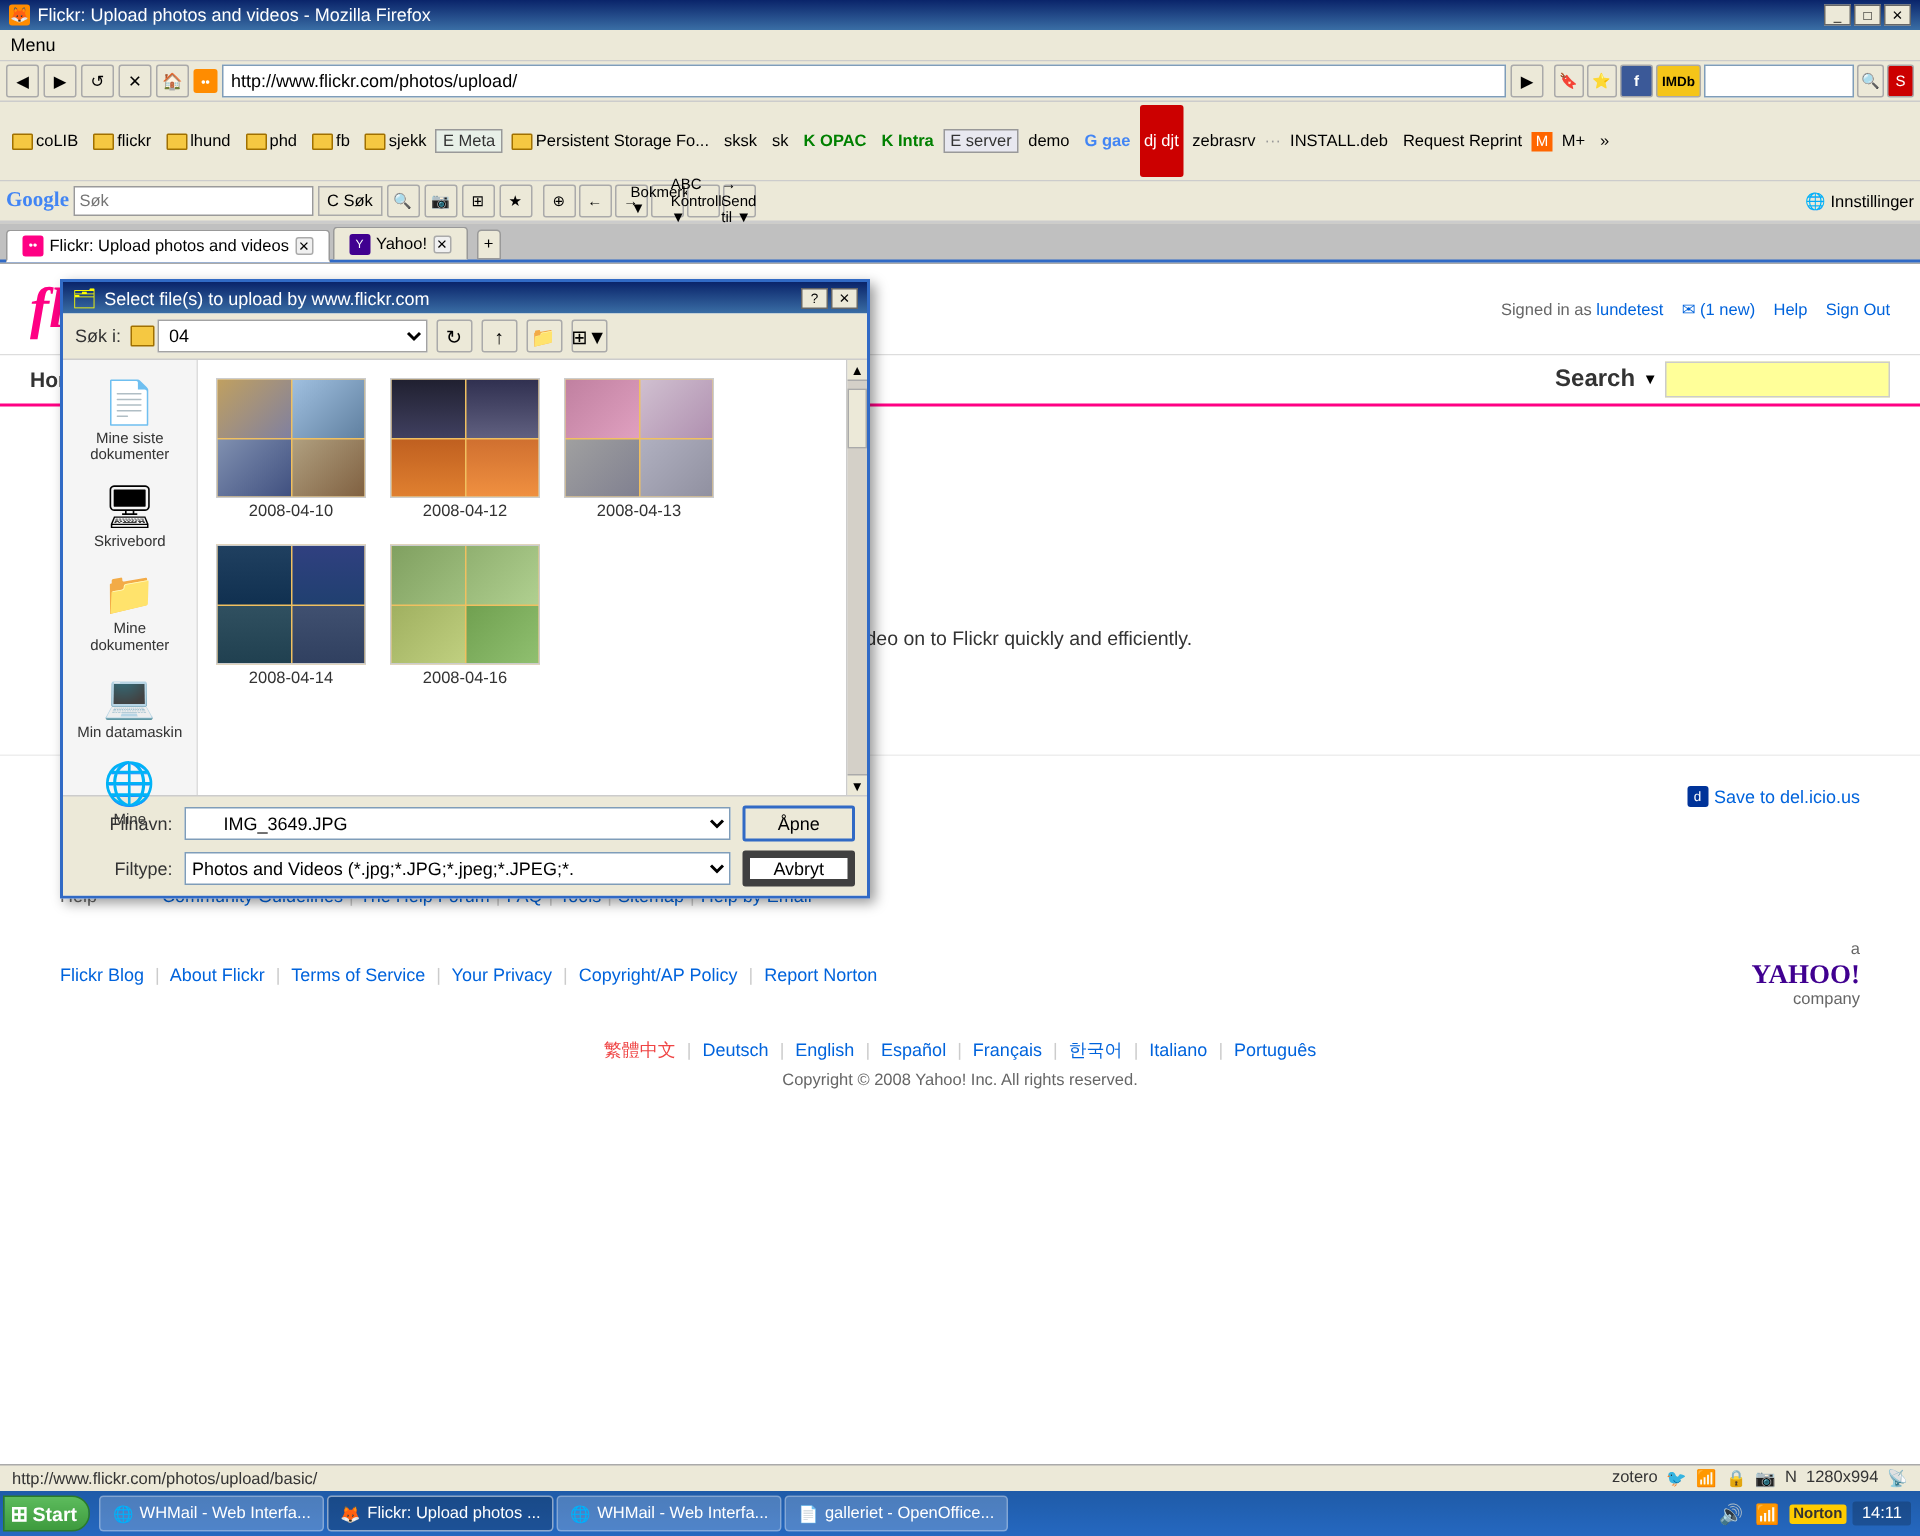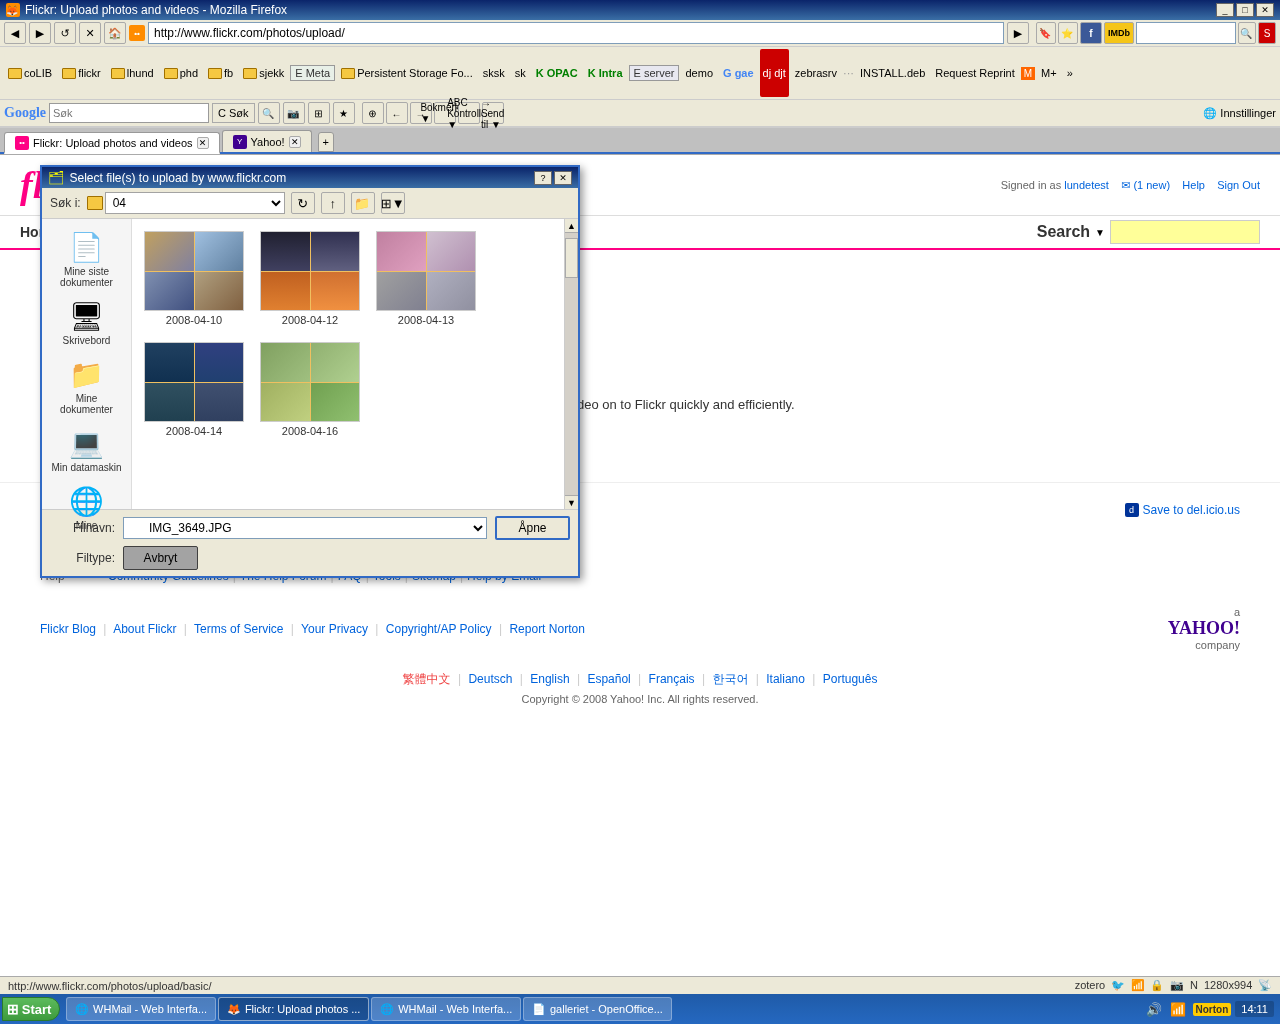--- a/index.html
+++ b/index.html
@@ -115,21 +115,21 @@
     .scroll-up { height: 14px; background: #ece9d8; border-bottom: 1px solid #aaa; display: flex; align-items: center; justify-content: center; font-size: 9px; cursor: pointer; }
     .scroll-track { flex: 1; background: #d4d0c8; position: relative; }
     .scroll-thumb { position: absolute; top: 5px; width: 100%; height: 40px; background: #ece9d8; border: 1px solid #aaa; cursor: pointer; }
     .scroll-down { height: 14px; background: #ece9d8; border-top: 1px solid #aaa; display: flex; align-items: center; justify-content: center; font-size: 9px; cursor: pointer; }
 
     .dialog-footer { background: #ece9d8; padding: 6px 8px; border-top: 1px solid #ccc; display: flex; flex-direction: column; gap: 6px; }
     .footer-row { display: flex; align-items: center; gap: 8px; }
     .footer-label { width: 65px; font-size: 12px; color: #333; text-align: right; }
     .footer-input { flex: 1; height: 22px; border: 1px solid #7f9db9; padding: 1px 21px; font-size: 12px; background: white; }
     .footer-select { flex: 1; height: 22px; border: 1px solid #7f9db9; font-size: 12px; background: white; }
-    .footer-btn { width: 75px; height: 24px; font-size: 12px; background: #a3a3a3; border: 1px solid #404040; border-radius: 2px; cursor: pointer; }
+    .footer-btn { width: 75px; height: 24px; font-size: 12px; background: #ffffff; border: 5px solid #404040; border-radius: 2px; cursor: pointer; }
     .footer-btn-primary { background: #ece9d8; border: 2px solid #316ac5; }
 
     
     .main-content { padding: 20px 40px; }
     .uploading-tools { margin-bottom: 20px; }
     .uploading-tools h3 { font-size: 14px; font-weight: bold; color: #333; margin-bottom: 5px; }
     .uploading-tools p { font-size: 13px; color: #333; }
     .uploading-tools a { color: #0063dc; }
     .psst-note { font-size: 13px; color: #333; }
     .psst-note strong { font-weight: bold; }
@@ -168,20 +168,23 @@
       <div class="title-bar-icon">🦊</div>
       <span>Flickr: Upload photos and videos - Mozilla Firefox</span>
     </div>
     <div class="title-bar-buttons">
       <div class="title-btn">_</div>
       <div class="title-btn">□</div>
       <div class="title-btn">✕</div>
     </div>
   </div>
 
+  <div class="menu-bar">
+    <span class="menu-item">Menu</span>
+  </div>
 
   <div class="nav-toolbar">
     <div class="nav-btn">◀</div>
     <div class="nav-btn">▶</div>
     <div class="nav-btn">↺</div>
     <div class="nav-btn">✕</div>
     <div class="nav-btn">🏠</div>
     <div class="nav-favicon">••</div>
     <input class="address-bar" type="text" value="http://www.flickr.com/photos/upload/" style="">
     <div class="nav-btn">▶</div>
@@ -424,20 +427,23 @@
       <div class="dialog-footer">
         <div class="footer-row">
           <span class="footer-label">Filnavn:</span>
           <select class="footer-input" style="flex:1;">
             <option>IMG_3649.JPG</option>
           </select>
           <button class="footer-btn footer-btn-primary">Åpne</button>
         </div>
         <div class="footer-row">
           <span class="footer-label">Filtype:</span>
+          <select class="footer-select">
+            <option>Photos and Videos (*.jpg;*.JPG;*.jpeg;*.JPEG;*.</option>
+          </select>
           <button class="footer-btn">Avbryt</button>
         </div>
       </div>
     </div>
   </div>
 
   <div class="main-content">
     <div style="margin-bottom:10px;font-size:13px;">
       <a style="color:#0063dc;text-decoration:none;">grade?</a>
     </div>

